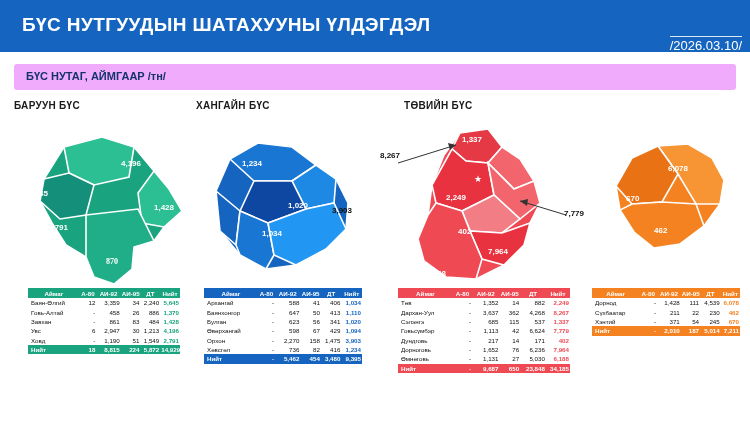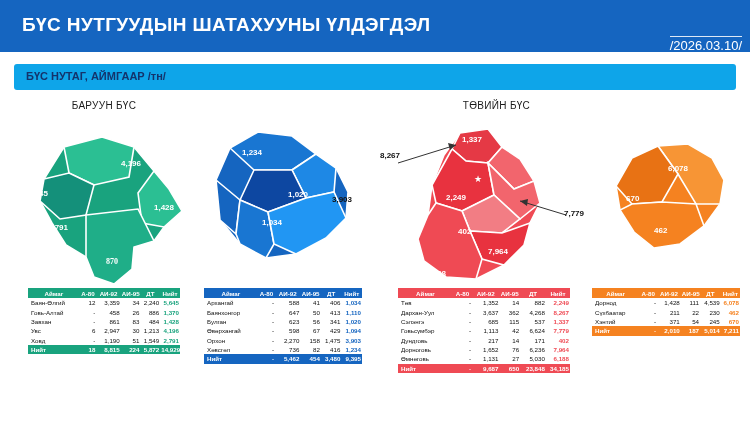--- a/index.html
+++ b/index.html
@@ -21,30 +21,30 @@
     color:#ffffff; font-size:19px; font-weight:bold; letter-spacing:0.4px;
   }
   .header-date {
     position:absolute; right:8px; top:36px;
     color:#ffffff; font-size:13px;
     border-top:1px solid rgba(255,255,255,.85);
     padding-top:1px;
   }
   .subbar {
     position:absolute; left:14px; top:64px; width:722px; height:26px;
-    background:#0ea5e9; border-radius:3px;
+    background:#f0abfc; border-radius:3px;
   }
   .subbar-label {
     position:absolute; left:12px; top:6px;
     font-size:11px; font-weight:bold; color:#14336b;
   }
 
   .panel { position:absolute; top:100px; }
   .panel-title {
-    text-align:center; font-size:10px; font-weight:normal; color:#1a1a1a;
+    text-align:left; font-size:10px; font-weight:bold; color:#1a1a1a;
     letter-spacing:0.3px;
   }
   .map-area { position:relative; }
   .bubble {
     position:absolute; font-size:8px; color:#ffffff; font-weight:bold;
     white-space:nowrap;
   }
   .callout {
     position:absolute; font-size:8px; color:#111; font-weight:bold; white-space:nowrap;
   }
@@ -161,20 +161,21 @@
           <td>224</td>
           <td>5,872</td>
           <td>14,929</td>
         </tr>
       </tbody>
     </table>
   </div>
 </div>
 
 <div class="panel" style="left:196px; width:175px;">
+  <div class="panel-title">ХАНГАЙН БҮС</div>
   <div class="map-area" style="height:175px; margin-top:8px;">
     <svg width="175" height="175" viewBox="0 0 175 175">
       <path d="M20 72 L34 40 L62 24 L96 28 L120 46 L140 60 L152 84 L150 110 L130 130 L100 146 L70 150 L44 136 L24 112 Z" fill="#1565c0" stroke="#ffffff" stroke-width="1.6"></path>
       <path d="M34 40 L62 24 L96 28 L120 46 L96 62 L58 62 Z" fill="#1976d2" stroke="#ffffff" stroke-width="1.6"></path>
       <path d="M96 62 L120 46 L140 60 L138 84 L110 90 Z" fill="#1e88e5" stroke="#ffffff" stroke-width="1.6"></path>
       <path d="M58 62 L96 62 L110 90 L72 104 L44 92 Z" fill="#0d47a1" stroke="#ffffff" stroke-width="1.6"></path>
       <path d="M20 72 L44 92 L40 126 L24 112 Z" fill="#1565c0" stroke="#ffffff" stroke-width="1.6"></path>
       <path d="M40 126 L44 92 L72 104 L78 136 L70 150 L44 136 Z" fill="#1976d2" stroke="#ffffff" stroke-width="1.6"></path>
       <path d="M72 104 L110 90 L138 84 L150 110 L130 130 L100 146 L78 136 Z" fill="#2196f3" stroke="#ffffff" stroke-width="1.6"></path>
     </svg>

